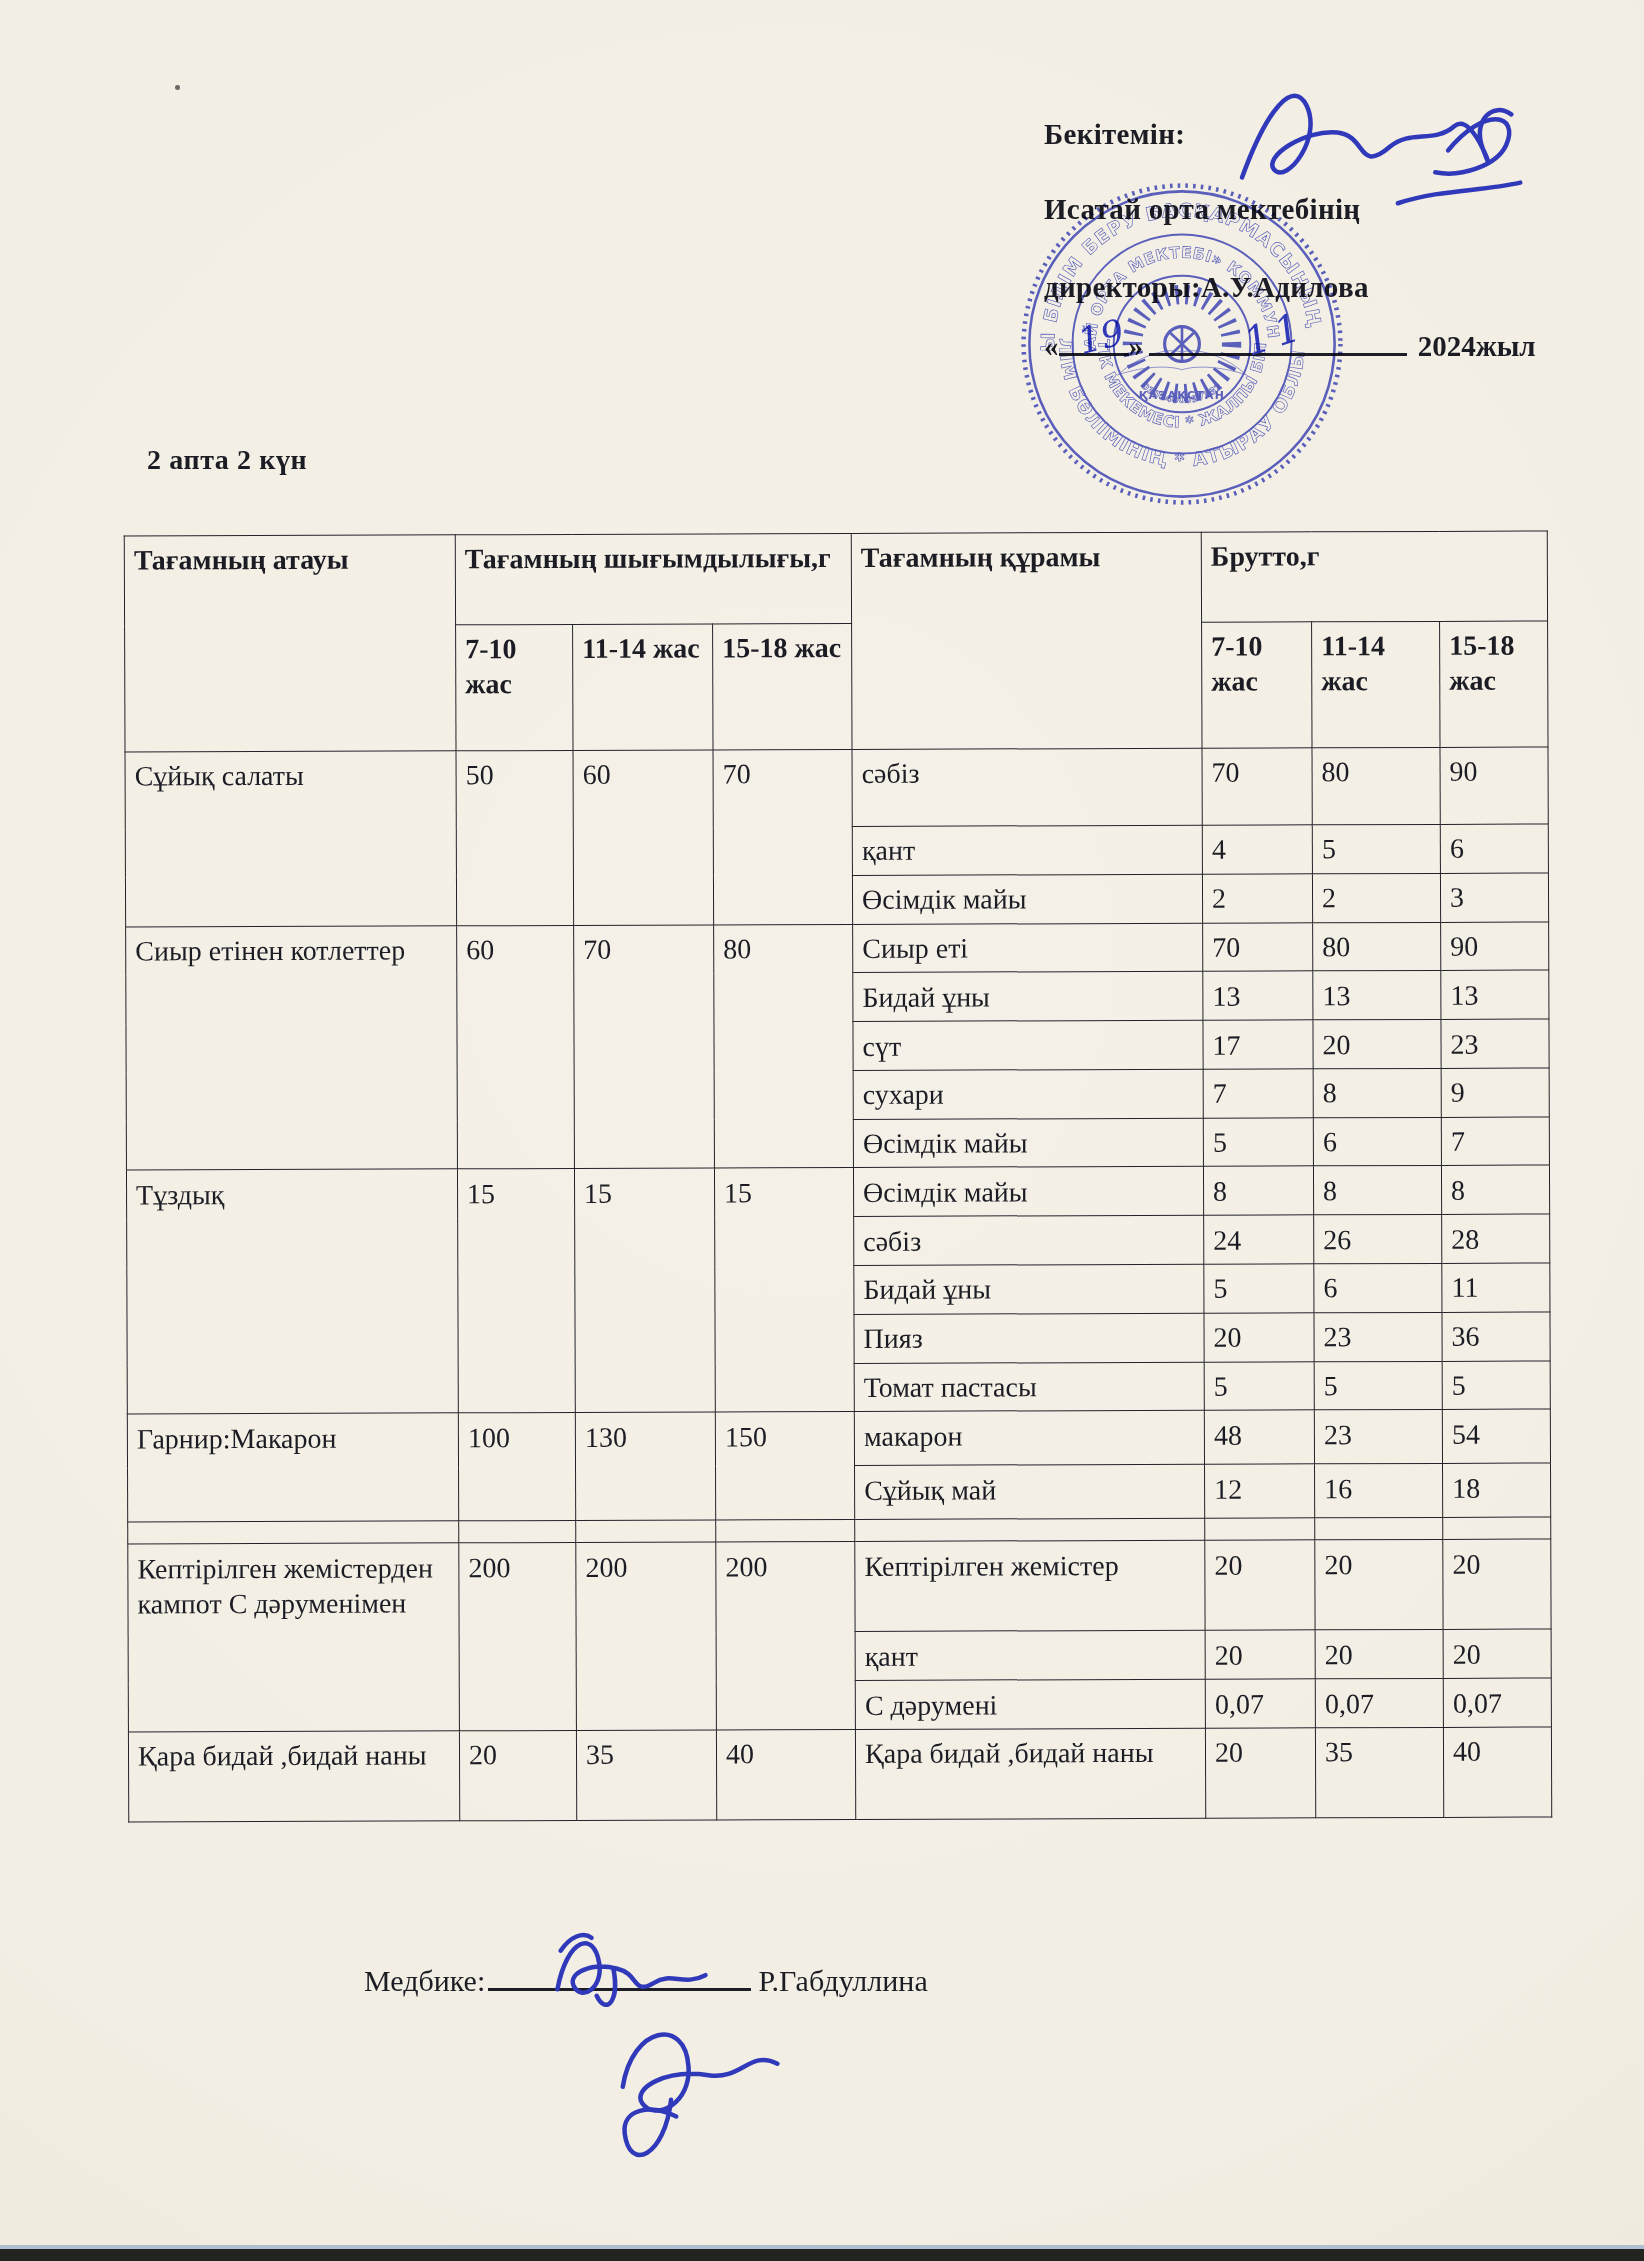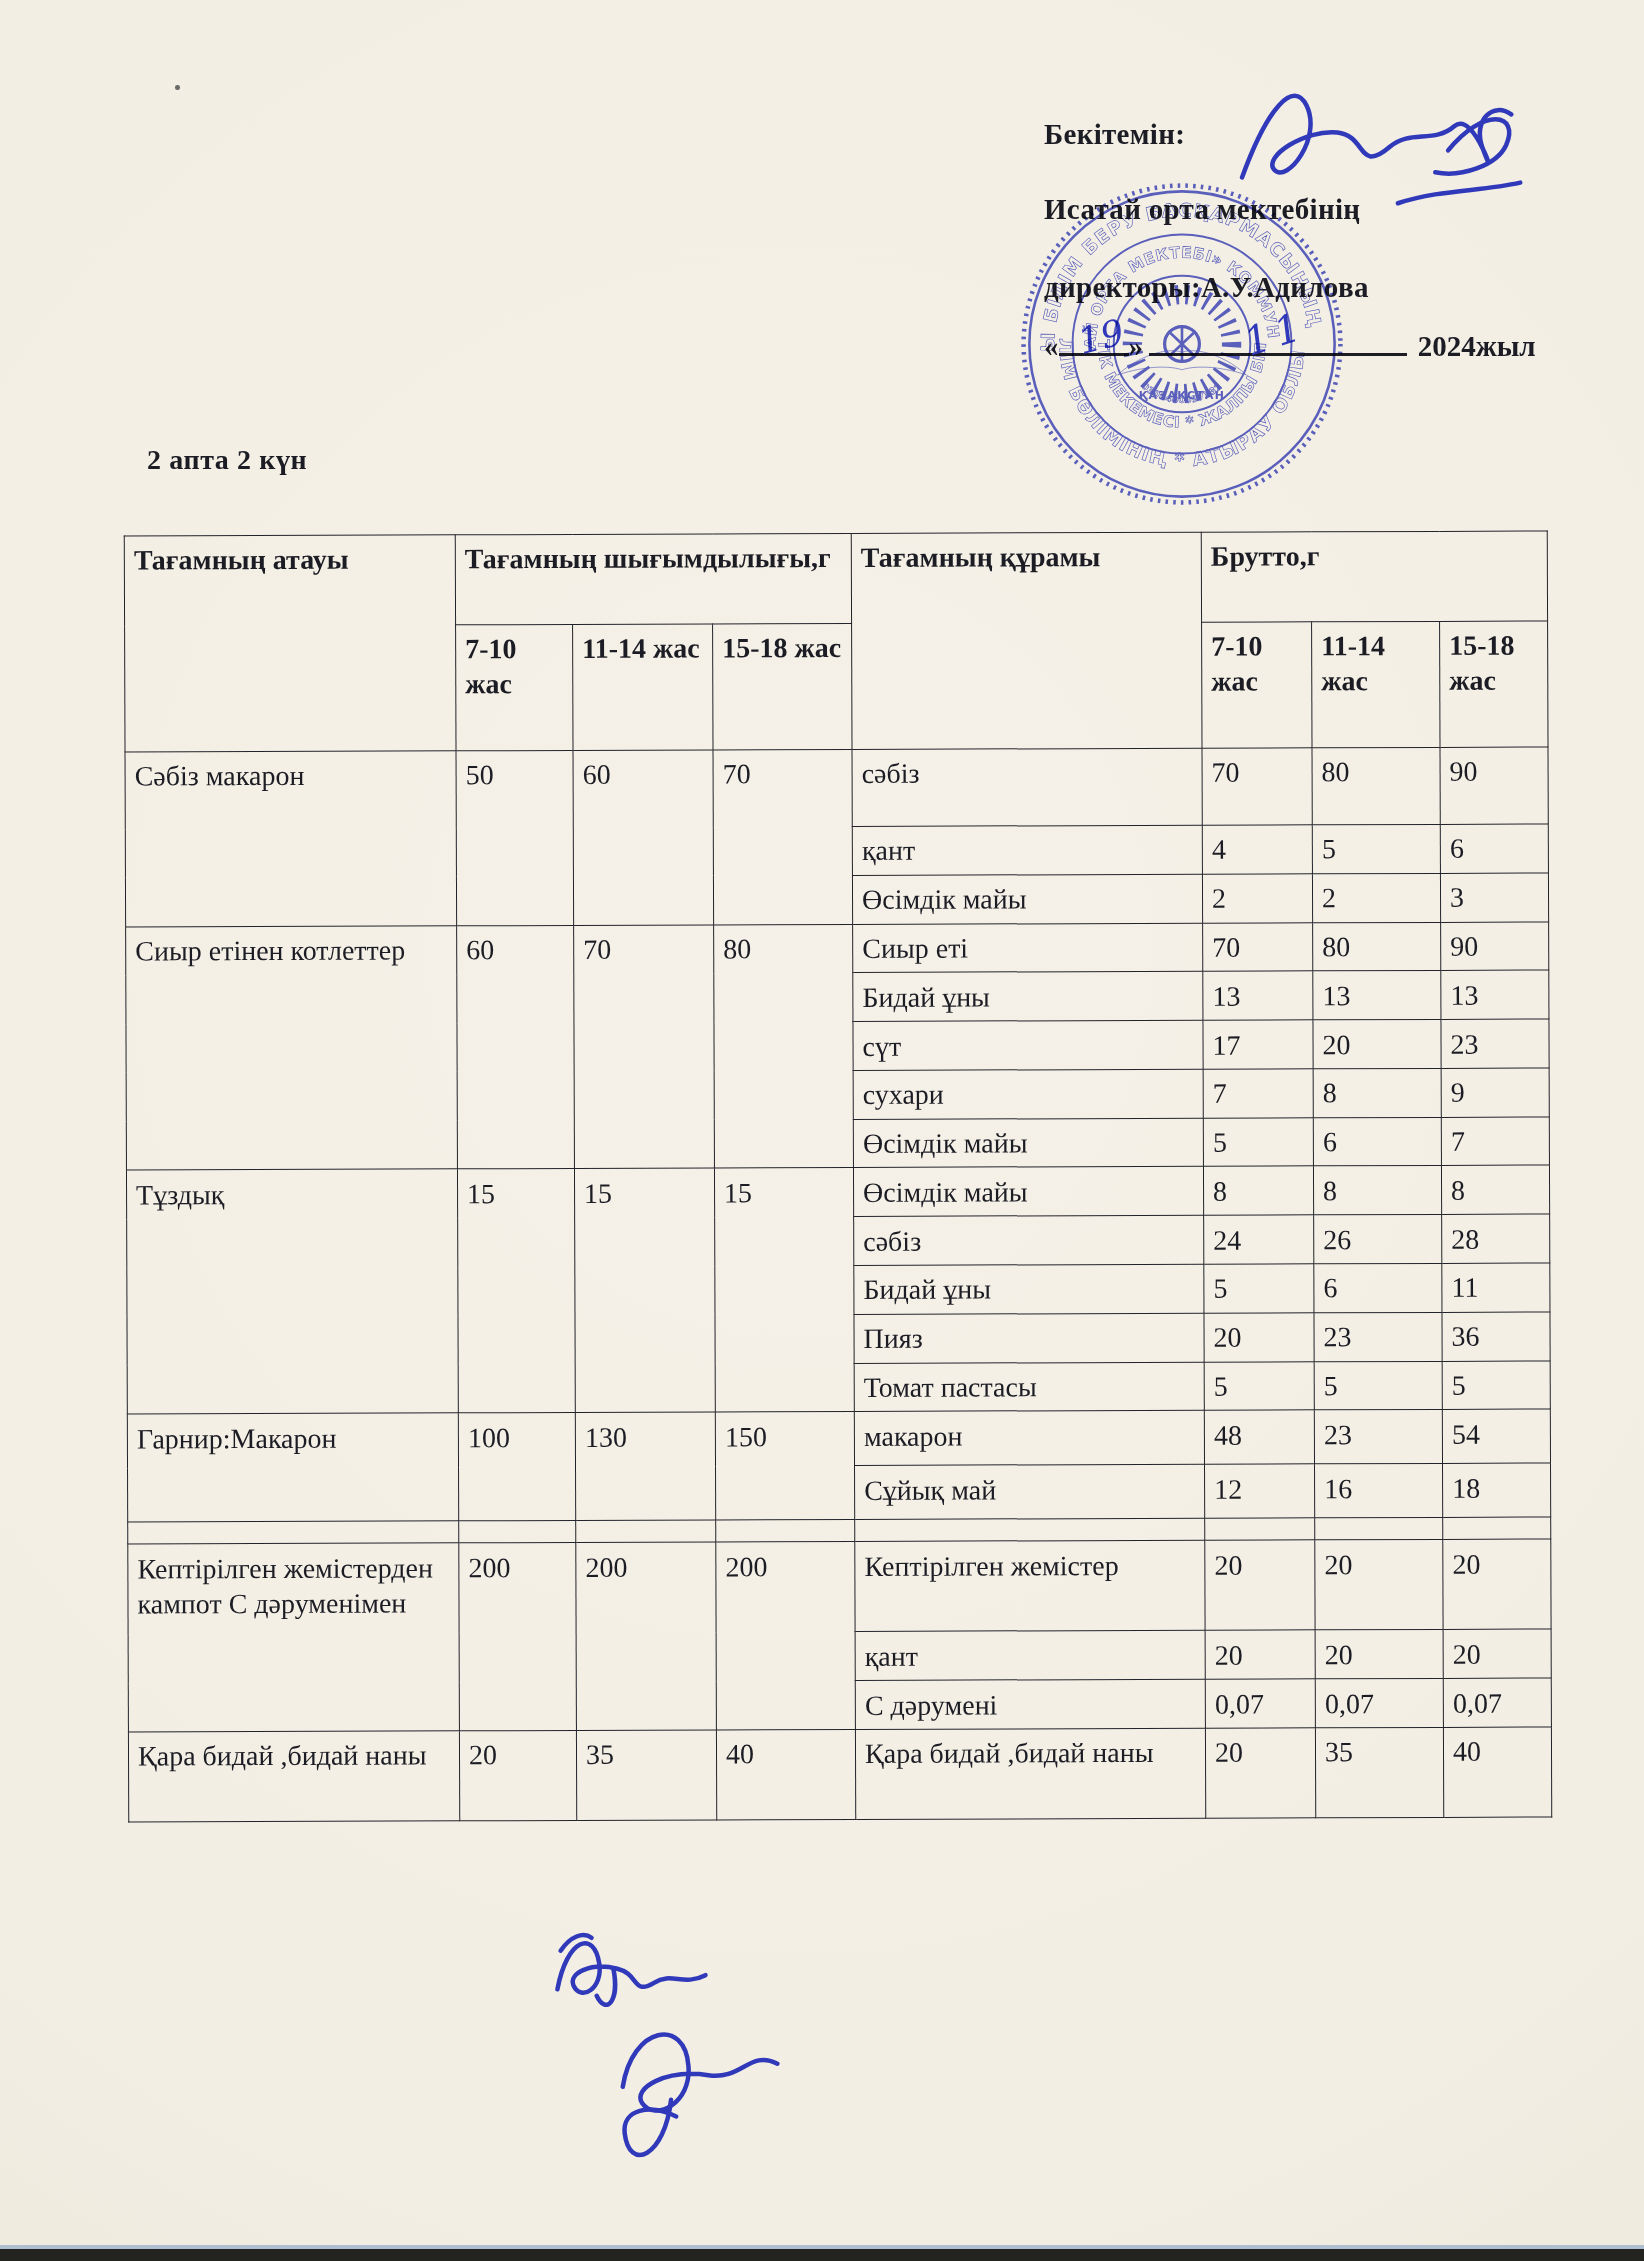--- a/index.html
+++ b/index.html
@@ -140,21 +140,21 @@
         <th>7-10 жас</th>
         <th>11-14 жас</th>
         <th>15-18 жас</th>
         <th>7-10 жас</th>
         <th>11-14 жас</th>
         <th>15-18 жас</th>
       </tr>
     </thead>
     <tbody>
         <tr class="row-lg">
-          <td class="c-dish" rowspan="3">Сәбіз макарон</td>
+          <td class="c-dish" rowspan="3">Сұйық салаты</td>
           <td class="c-num" rowspan="3">50</td>
           <td class="c-num" rowspan="3">60</td>
           <td class="c-num" rowspan="3">70</td>
           <td class="c-comp">сәбіз</td>
           <td class="c-num">70</td>
           <td class="c-num">80</td>
           <td class="c-num">90</td>
         </tr>
         <tr>
           <td class="c-comp">қант</td>
@@ -290,20 +290,23 @@
           <td class="c-num">35</td>
           <td class="c-num">40</td>
           <td class="c-comp">Қара бидай ,бидай наны</td>
           <td class="c-num">20</td>
           <td class="c-num">35</td>
           <td class="c-num">40</td>
         </tr>
       </tbody>
   </table>
 
+  <div class="footer-line" style="left:364px;top:1962px">
+    <span>Медбике:</span><span class="blank" style="width:263px;margin-left:2.6px;margin-right:7.7px"></span><span>Р.Габдуллина</span>
+  </div>
   <svg class="sig-svg" style="left:522px;top:1912px;" width="206" height="116" viewBox="0 0 320 180">
     <path d="M55,120 C70,40 112,28 120,80 C126,118 92,140 80,114 C72,94 108,78 148,88 C182,96 172,130 205,110 C233,92 250,116 285,98"></path>
     <path d="M142,88 C152,140 130,160 116,130"></path>
     <path d="M60,60 C75,38 95,30 108,40"></path>
   </svg>
 
   <svg class="sig-svg" style="left:568px;top:2003px;" width="219" height="187" viewBox="0 0 340 290">
     <path d="M85,130 C100,35 182,22 187,98 C192,155 135,185 115,155 C100,132 152,102 218,112 C270,120 282,72 325,94"></path>
     <path d="M160,150 C150,240 95,262 88,202 C84,164 128,156 168,176"></path>
   </svg>

